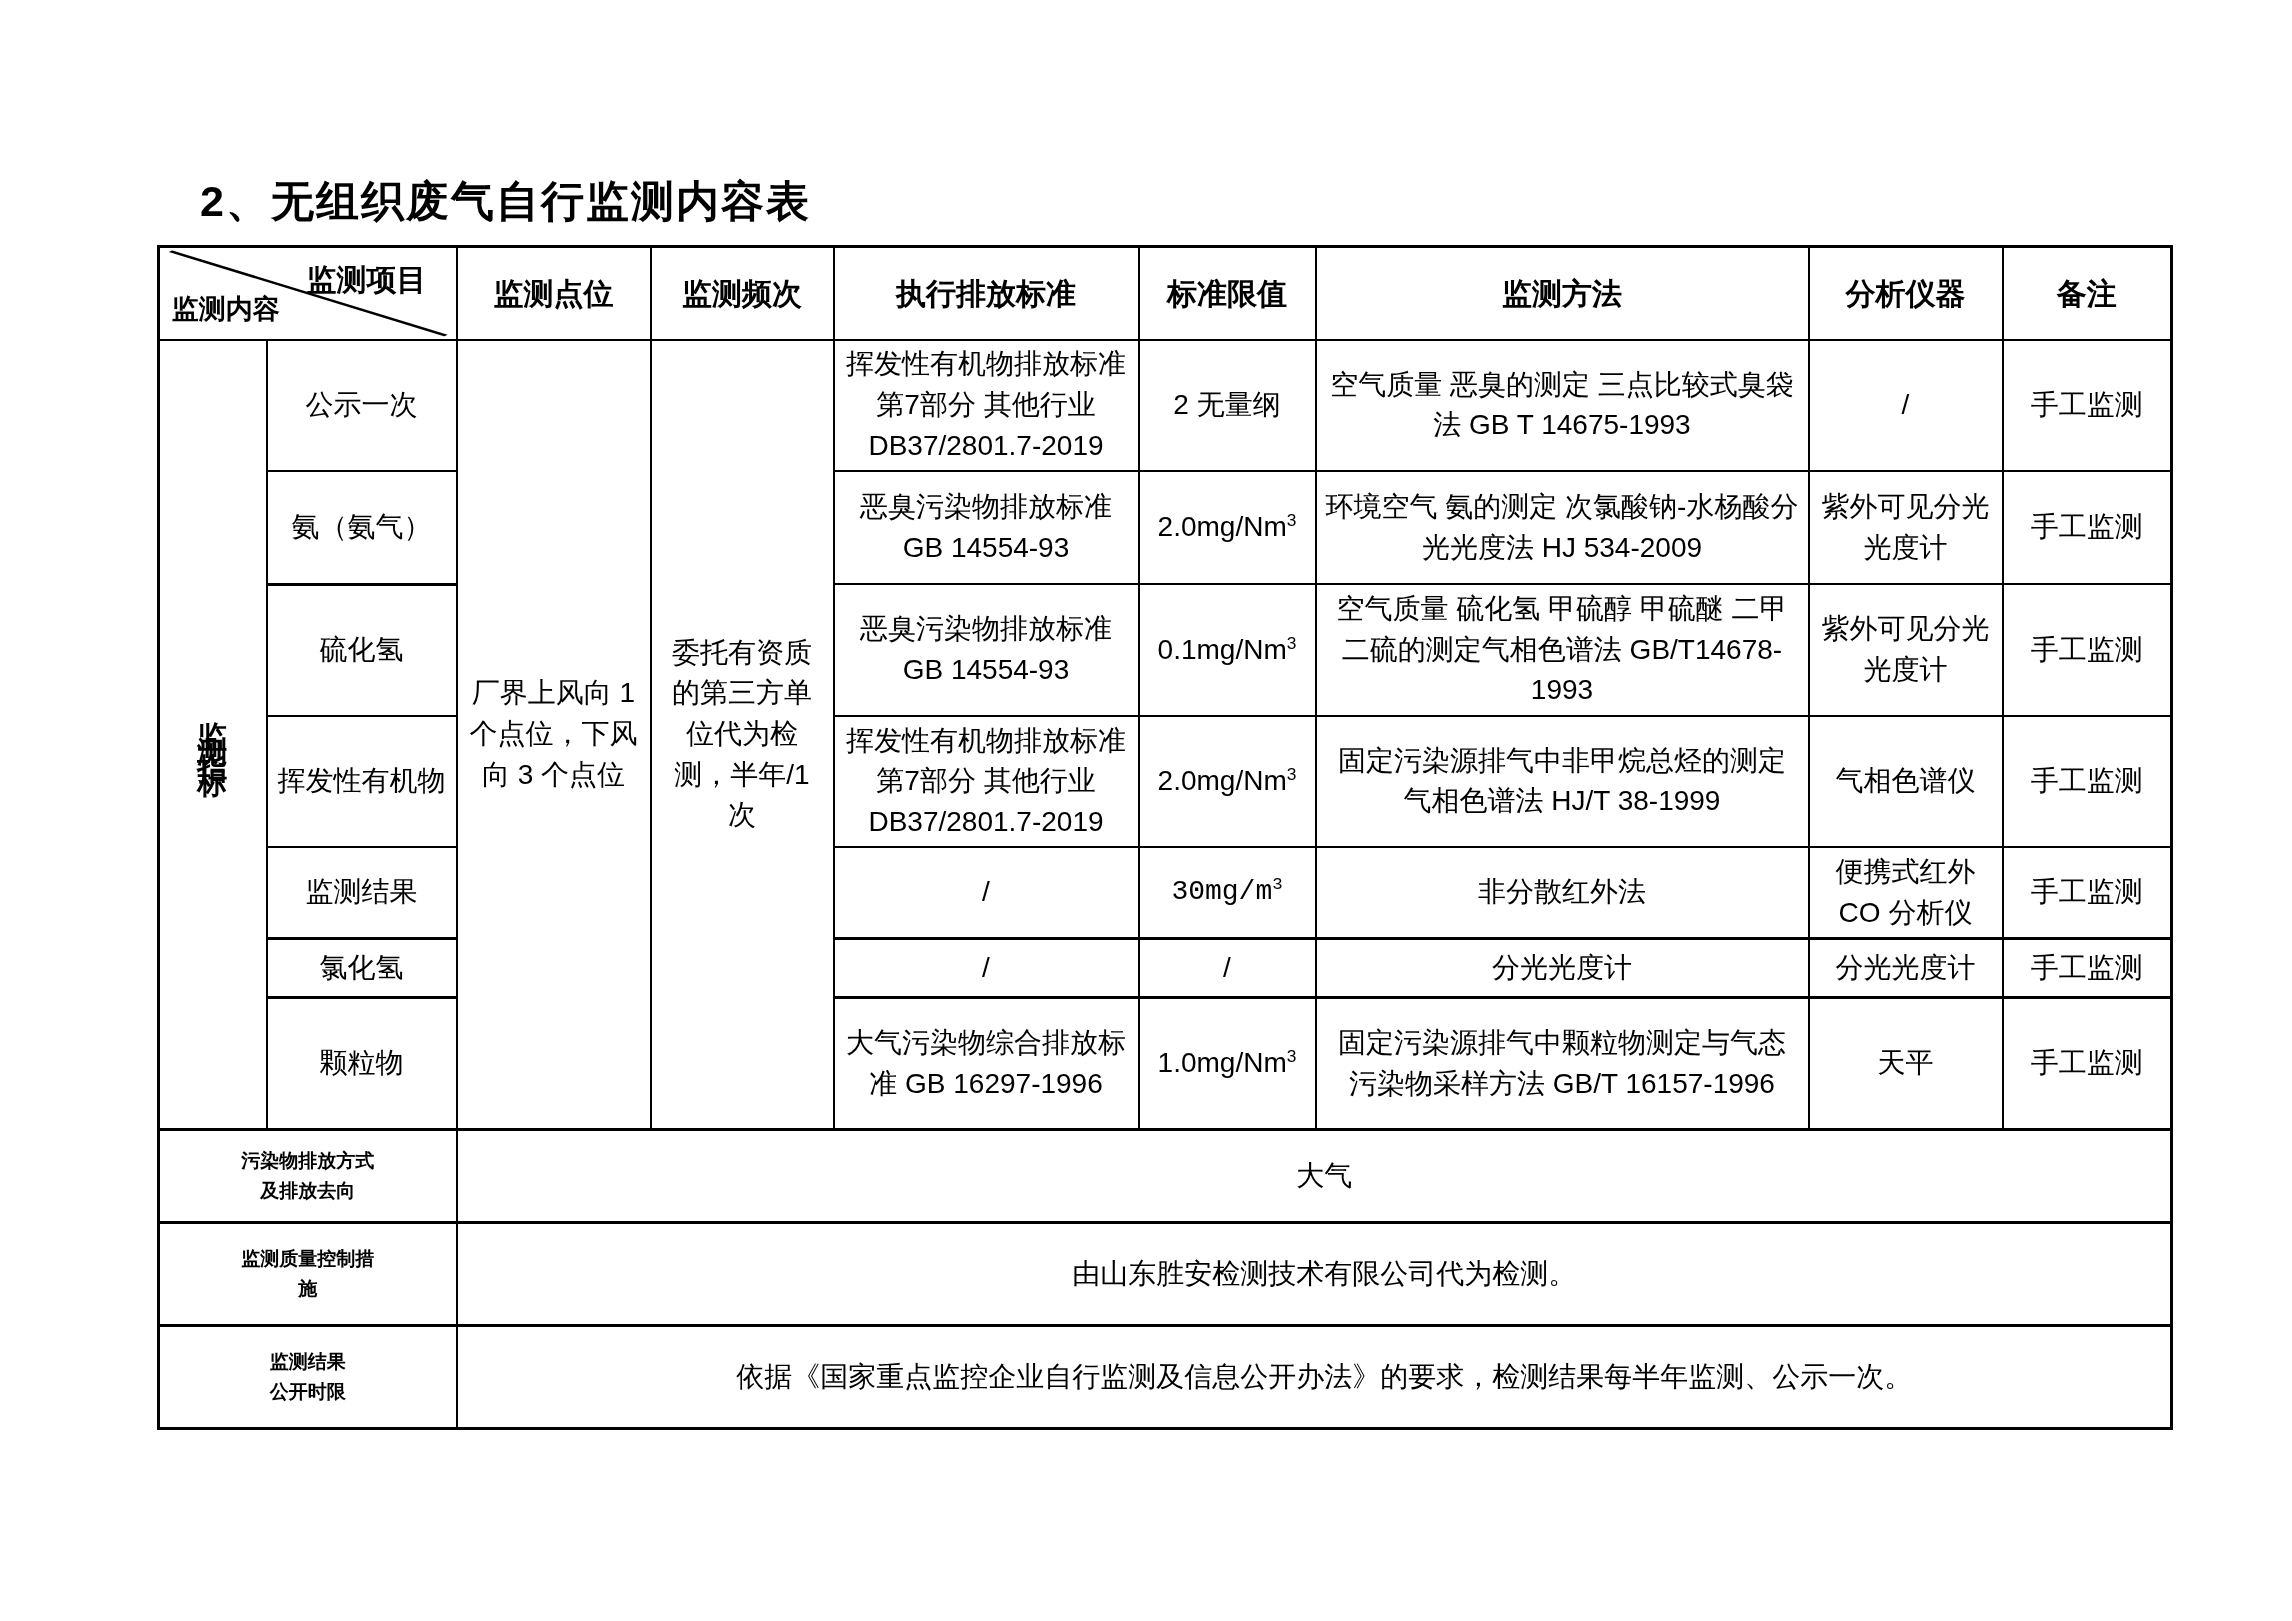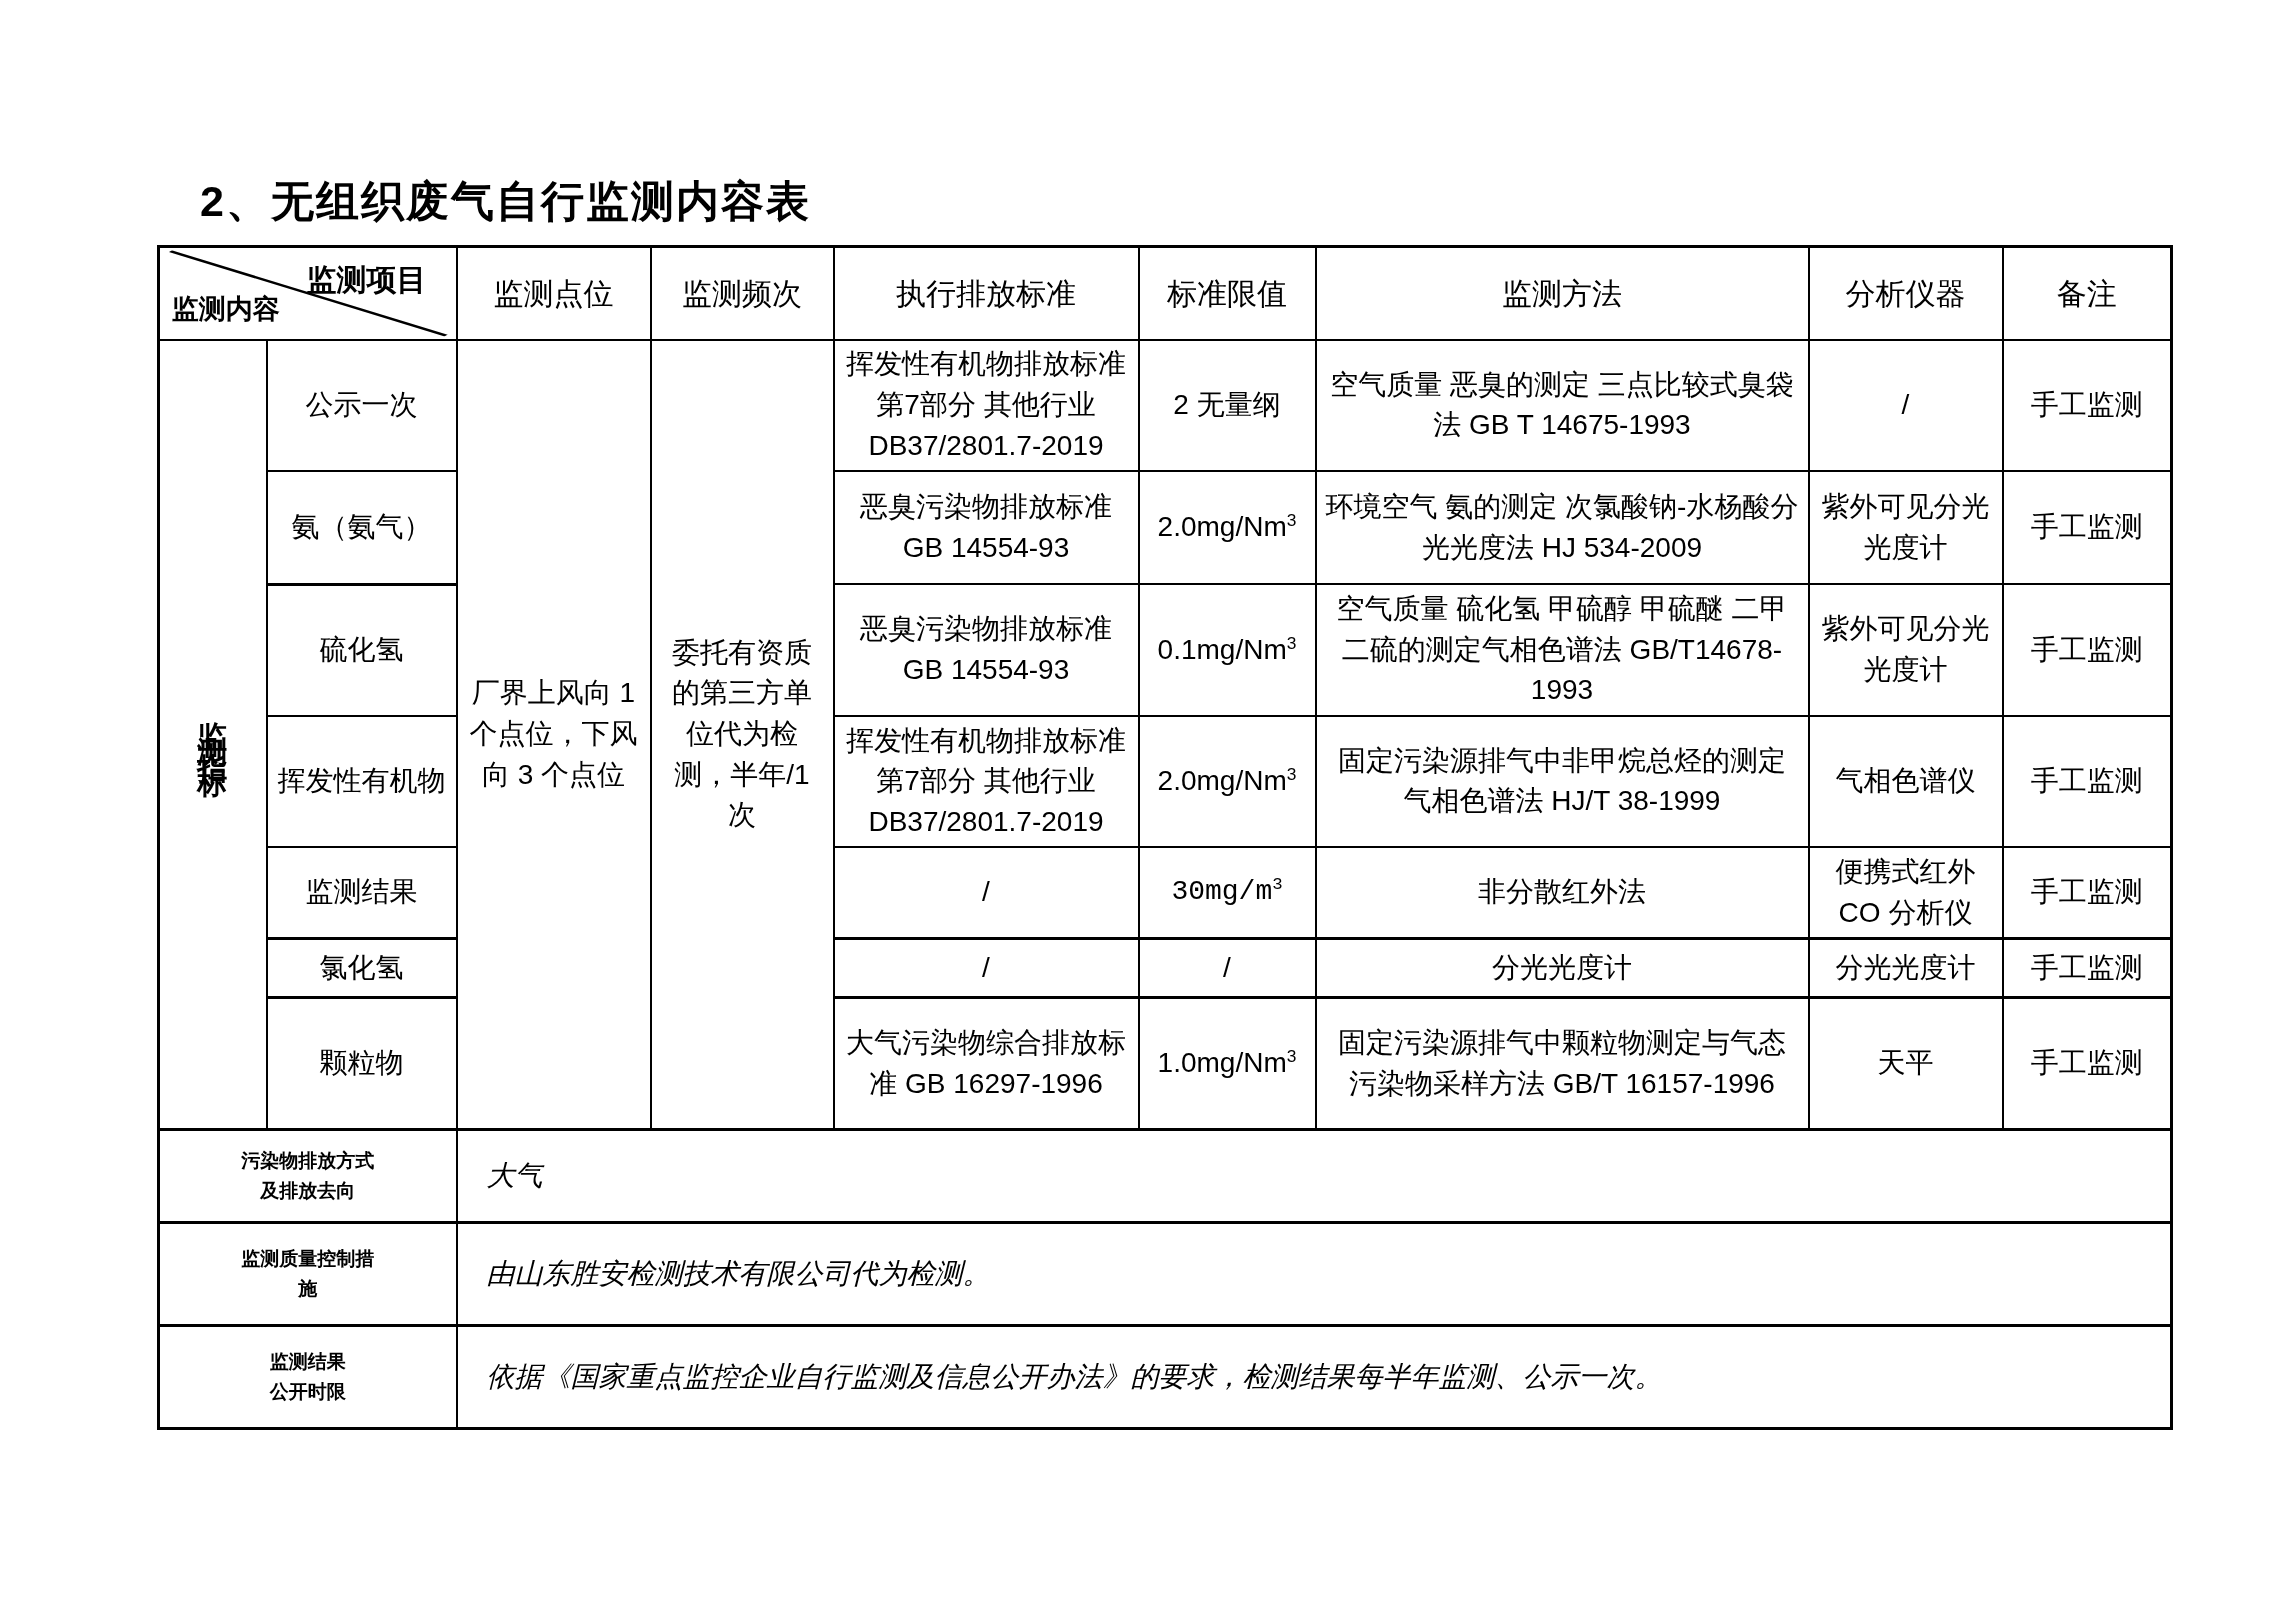--- a/index.html
+++ b/index.html
@@ -14,31 +14,31 @@
   table.monitor {
     position:absolute; left:157px; top:245px; width:2013px;
     border-collapse:collapse; table-layout:fixed;
     border:3.9px solid #000;
   }
   td {
     border:2px solid #000; text-align:center; vertical-align:middle;
     font-size:28px; line-height:1.45; padding:3.9px 7.8px;
     word-break:break-word; overflow:hidden;
   }
-  .hdr { font-weight:normal; font-size:30px; }
+  .hdr { font-weight:bold; font-size:30px; }
   .corner { position:relative; padding:0;border-radius:20px; }
   .corner svg { position:absolute; left:0; top:0; width:100%; height:100%; display:block; }
   .corner .top-label { position:absolute; top:9.8px; right:29px; font-weight:bold; font-size:30px; }
   .corner .bottom-label { position:absolute; bottom:9.8px; left:11.8px; font-weight:bold; font-size:27px; }
   .vtext {
     display:inline-block; writing-mode:vertical-lr; text-orientation:upright;
     font-weight:bold; font-size:30px; letter-spacing:15.7px; line-height:1.1;
   }
   .flabel { font-weight:bold; font-size:19px; white-space:pre-line; line-height:1.6; }
-  .fvalue { text-align:left; padding-left:29px;font-style:italic; }
+  .fvalue { text-align:center; padding-left:29px; }
   .serif-limit { font-family:Liberation Mono, monospace;margin-top:9px; }
   .bb-thick { border-bottom:3.9px solid #000; }
   .bt-thick { border-top:3.9px solid #000; }
   sup { font-size:0.62em; }
 </style>
 </head>
 <body>
 
 <div class="page">
 

